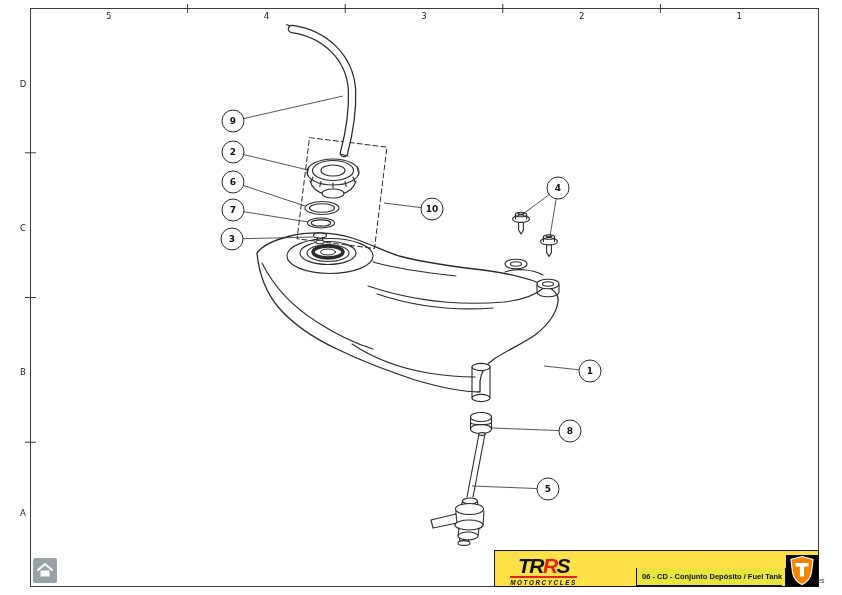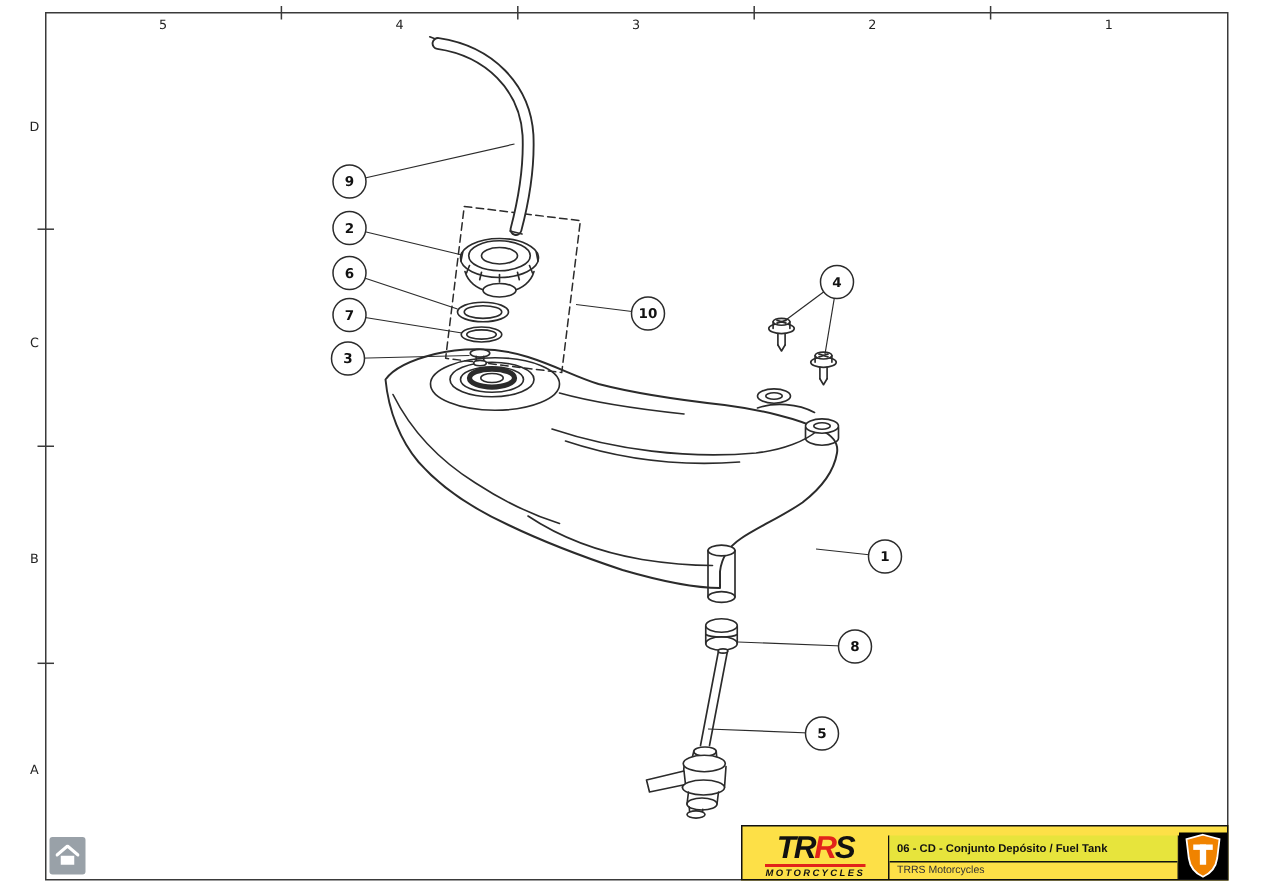--- a/index.html
+++ b/index.html
@@ -16,21 +16,21 @@
   .home-btn{position:absolute;left:33px;top:558px;width:24px;height:25px;background:#99a1a8;
             border-radius:2px;display:flex;align-items:center;justify-content:center;cursor:pointer;}
 
   .titleblock{position:absolute;left:494px;top:550px;width:325px;height:37px;display:flex;
               background:#fde047;border:1px solid #111;box-sizing:border-box;align-items:flex-end;}
   .tb-logo{width:97px;display:flex;flex-direction:column;align-items:center;justify-content:center;}
   .tb-brand{font-weight:bold;font-style:italic;font-size:21px;line-height:0.85;letter-spacing:-1.5px;color:#111;}
   .tb-brand .red{color:#e2231a;}
   .tb-sub{font-weight:bold;font-style:italic;font-size:6.3px;letter-spacing:1.6px;color:#111;
           border-top:2px solid #e2231a;margin-top:1px;padding-top:1px;}
-  .tb-mid{flex:1;display:flex;flex-direction:column;border-left:1px solid #111;border-right:1px solid #111;min-width:0;}
+  .tb-mid{flex:1;display:flex;border-left:1px solid #111;border-right:1px solid #111;min-width:0;margin-left:44px;}
   .tb-yellow{height:17px;background:#e7e43c;border-bottom:1px solid #111;font-size:7.5px;font-weight:bold;
              color:#111;display:flex;align-items:center;padding-left:5px;white-space:nowrap;}
   .tb-white{flex:1;font-size:7px;color:#333;padding:2px 5px;}
   .tb-emblem{width:32px;background:#000;display:flex;align-items:center;justify-content:center;}
 </style>
 </head>
 <body>
 
 <div class="page">
 

